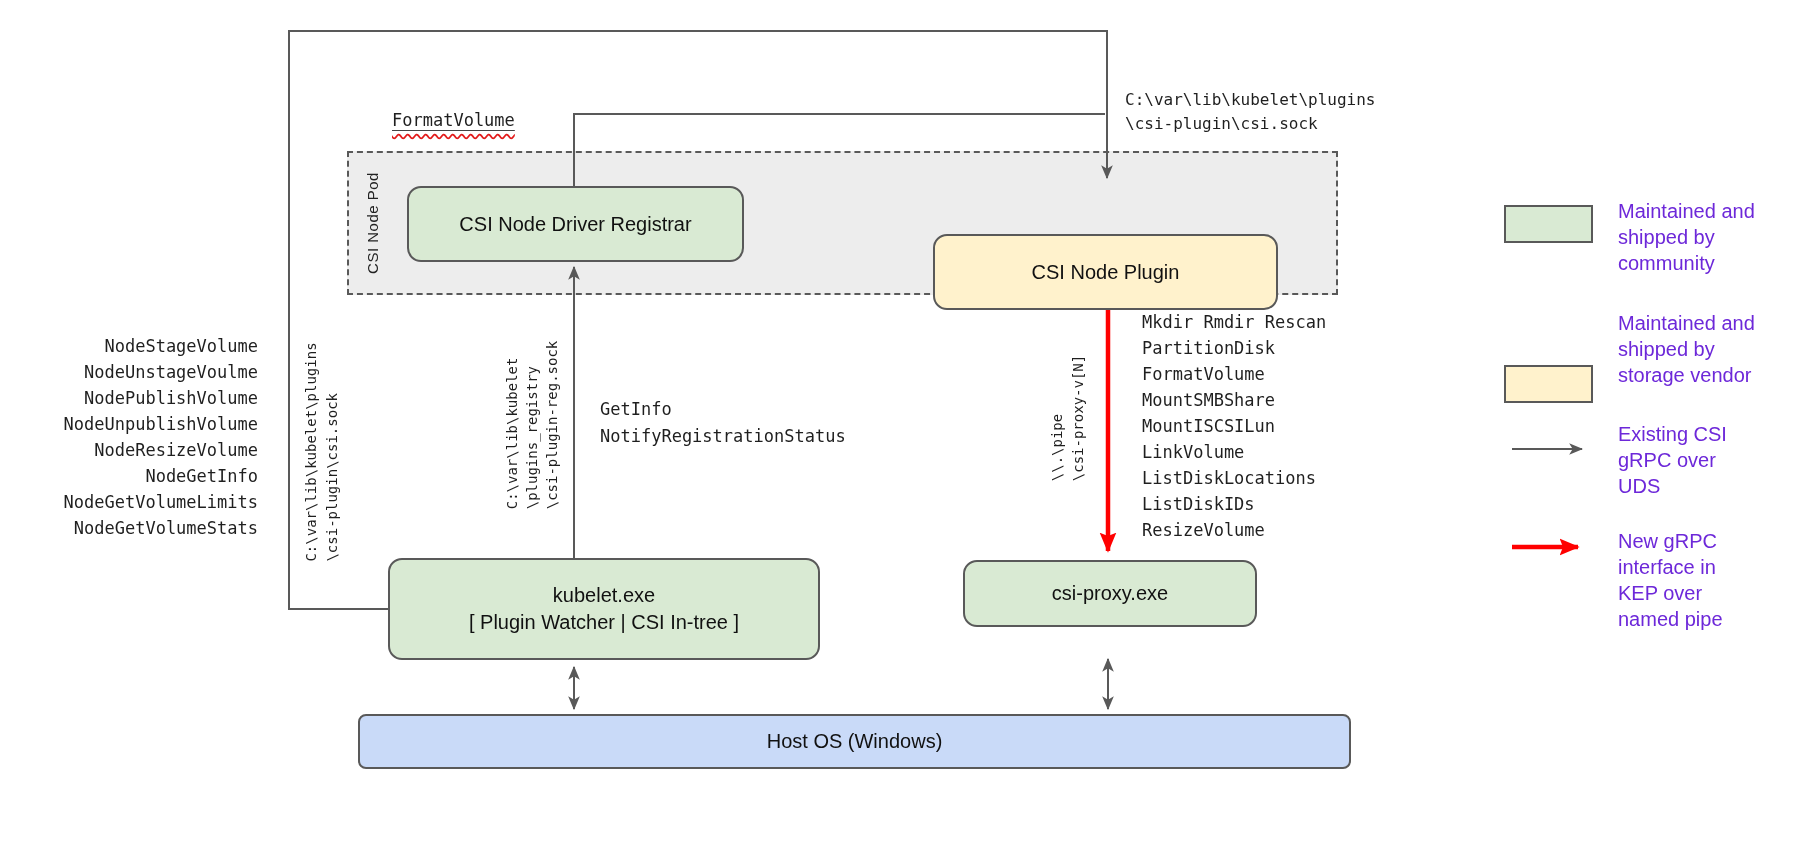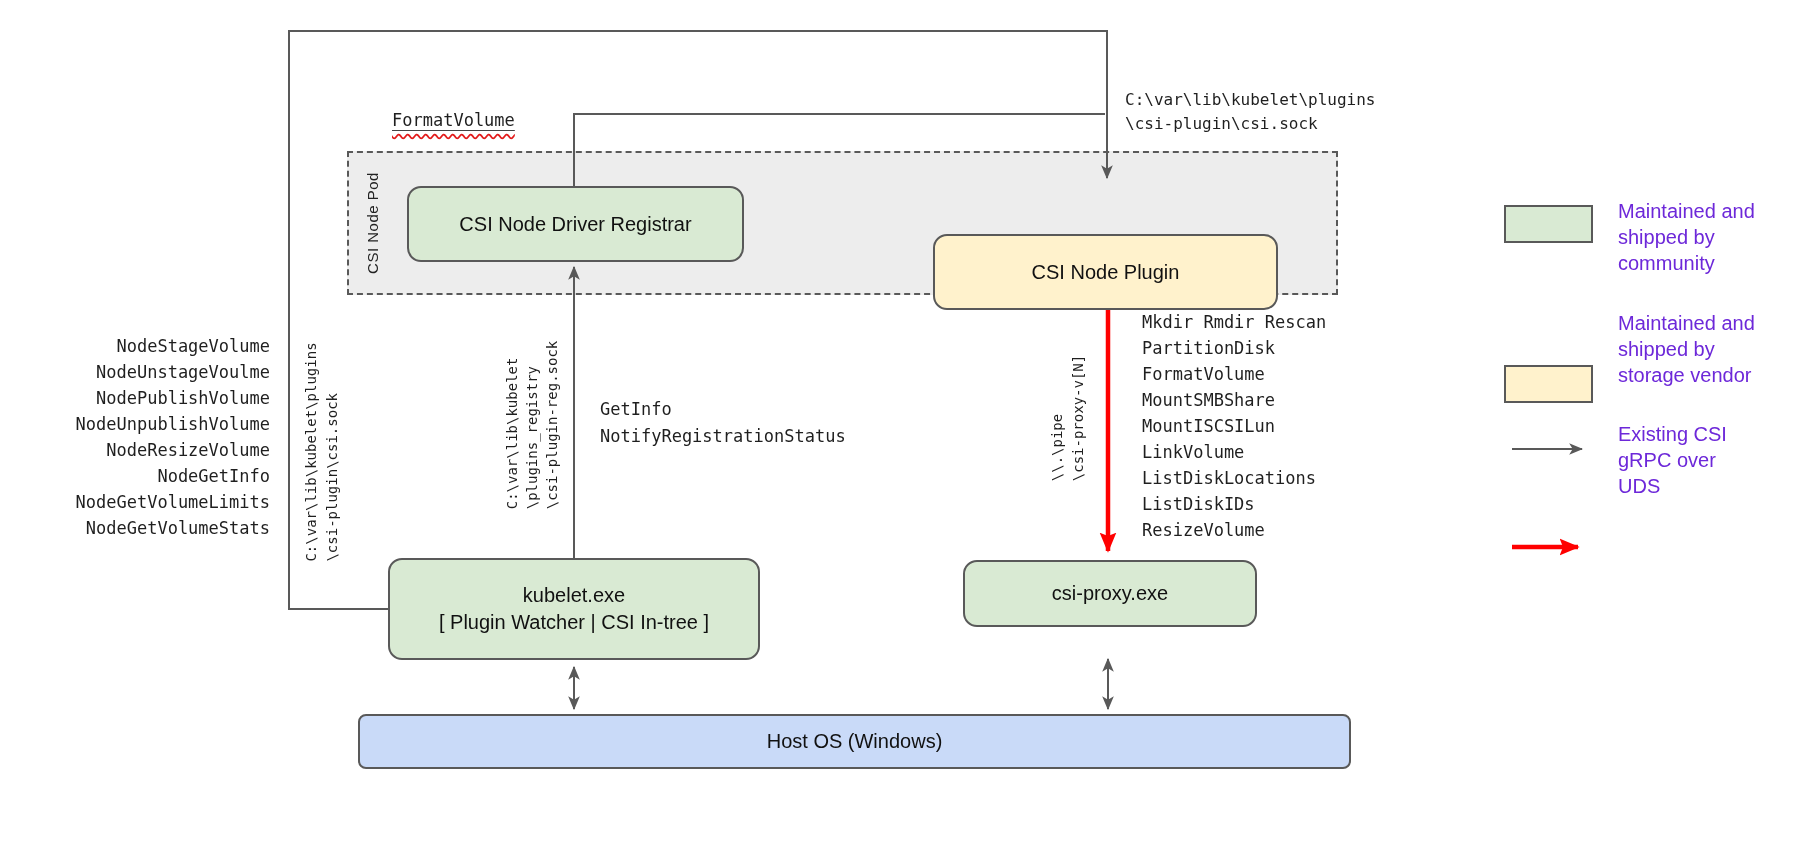--- a/index.html
+++ b/index.html
@@ -89,21 +89,21 @@
   </svg>
 
   <div class="node-box green" style="left:407px;top:186px;width:337px;height:76px;">
     <span>CSI Node Driver Registrar</span>
   </div>
 
   <div class="node-box yellow" style="left:933px;top:186px;width:345px;height:76px;">
     <span>CSI Node Plugin</span>
   </div>
 
-  <div class="node-box green" style="left:388px;top:558px;width:372px;height:102px;">
+  <div class="node-box green" style="left:388px;top:558px;width:432px;height:102px;">
     <span class="pre">kubelet.exe
 [ Plugin Watcher | CSI In-tree ]</span>
   </div>
 
   <div class="node-box green" style="left:963px;top:560px;width:294px;height:67px;">
     <span>csi-proxy.exe</span>
   </div>
 
   <div class="node-box blue" style="left:358px;top:714px;width:993px;height:55px;border-radius:8px;">
     <span>Host OS (Windows)</span>
@@ -119,21 +119,21 @@
   <div class="rot mono" style="left:322px;top:452px;">C:\var\lib\kubelet\plugins
 \csi-plugin\csi.sock</div>
 
   <div class="rot mono" style="left:532px;top:425px;line-height:20px;">C:\var\lib\kubelet
 \plugins_registry
 \csi-plugin-reg.sock</div>
 
   <div class="rot mono" style="left:1068px;top:418px;">\\.\pipe
 \csi-proxy-v[N]</div>
 
-  <div class="abs mono pre list" style="left:40px;top:333px;width:230px;text-align:right;font-size:17px;line-height:26px;">NodeStageVolume
+  <div class="abs mono pre list" style="left:28px;top:333px;width:230px;text-align:right;font-size:17px;line-height:26px;">NodeStageVolume
 NodeUnstageVoulme
 NodePublishVolume
 NodeUnpublishVolume
 NodeResizeVolume
 NodeGetInfo
 NodeGetVolumeLimits
 NodeGetVolumeStats</div>
 
   <div class="abs mono pre list" style="left:600px;top:396px;font-size:17px;line-height:27px;">GetInfo
 NotifyRegistrationStatus</div>
@@ -155,14 +155,18 @@
 
   <div class="swatch yellow" style="left:1504px;top:317px;"></div>
   <div class="legend-text" style="top:310px;">Maintained and
 shipped by
 storage vendor</div>
 
   <div class="legend-text" style="top:421px;">Existing CSI
 gRPC over
 UDS</div>
 
+  <div class="legend-text" style="top:528px;">New gRPC
+interface in
+KEP over
+named pipe</div>
 
 </div>
 
 </body></html>

